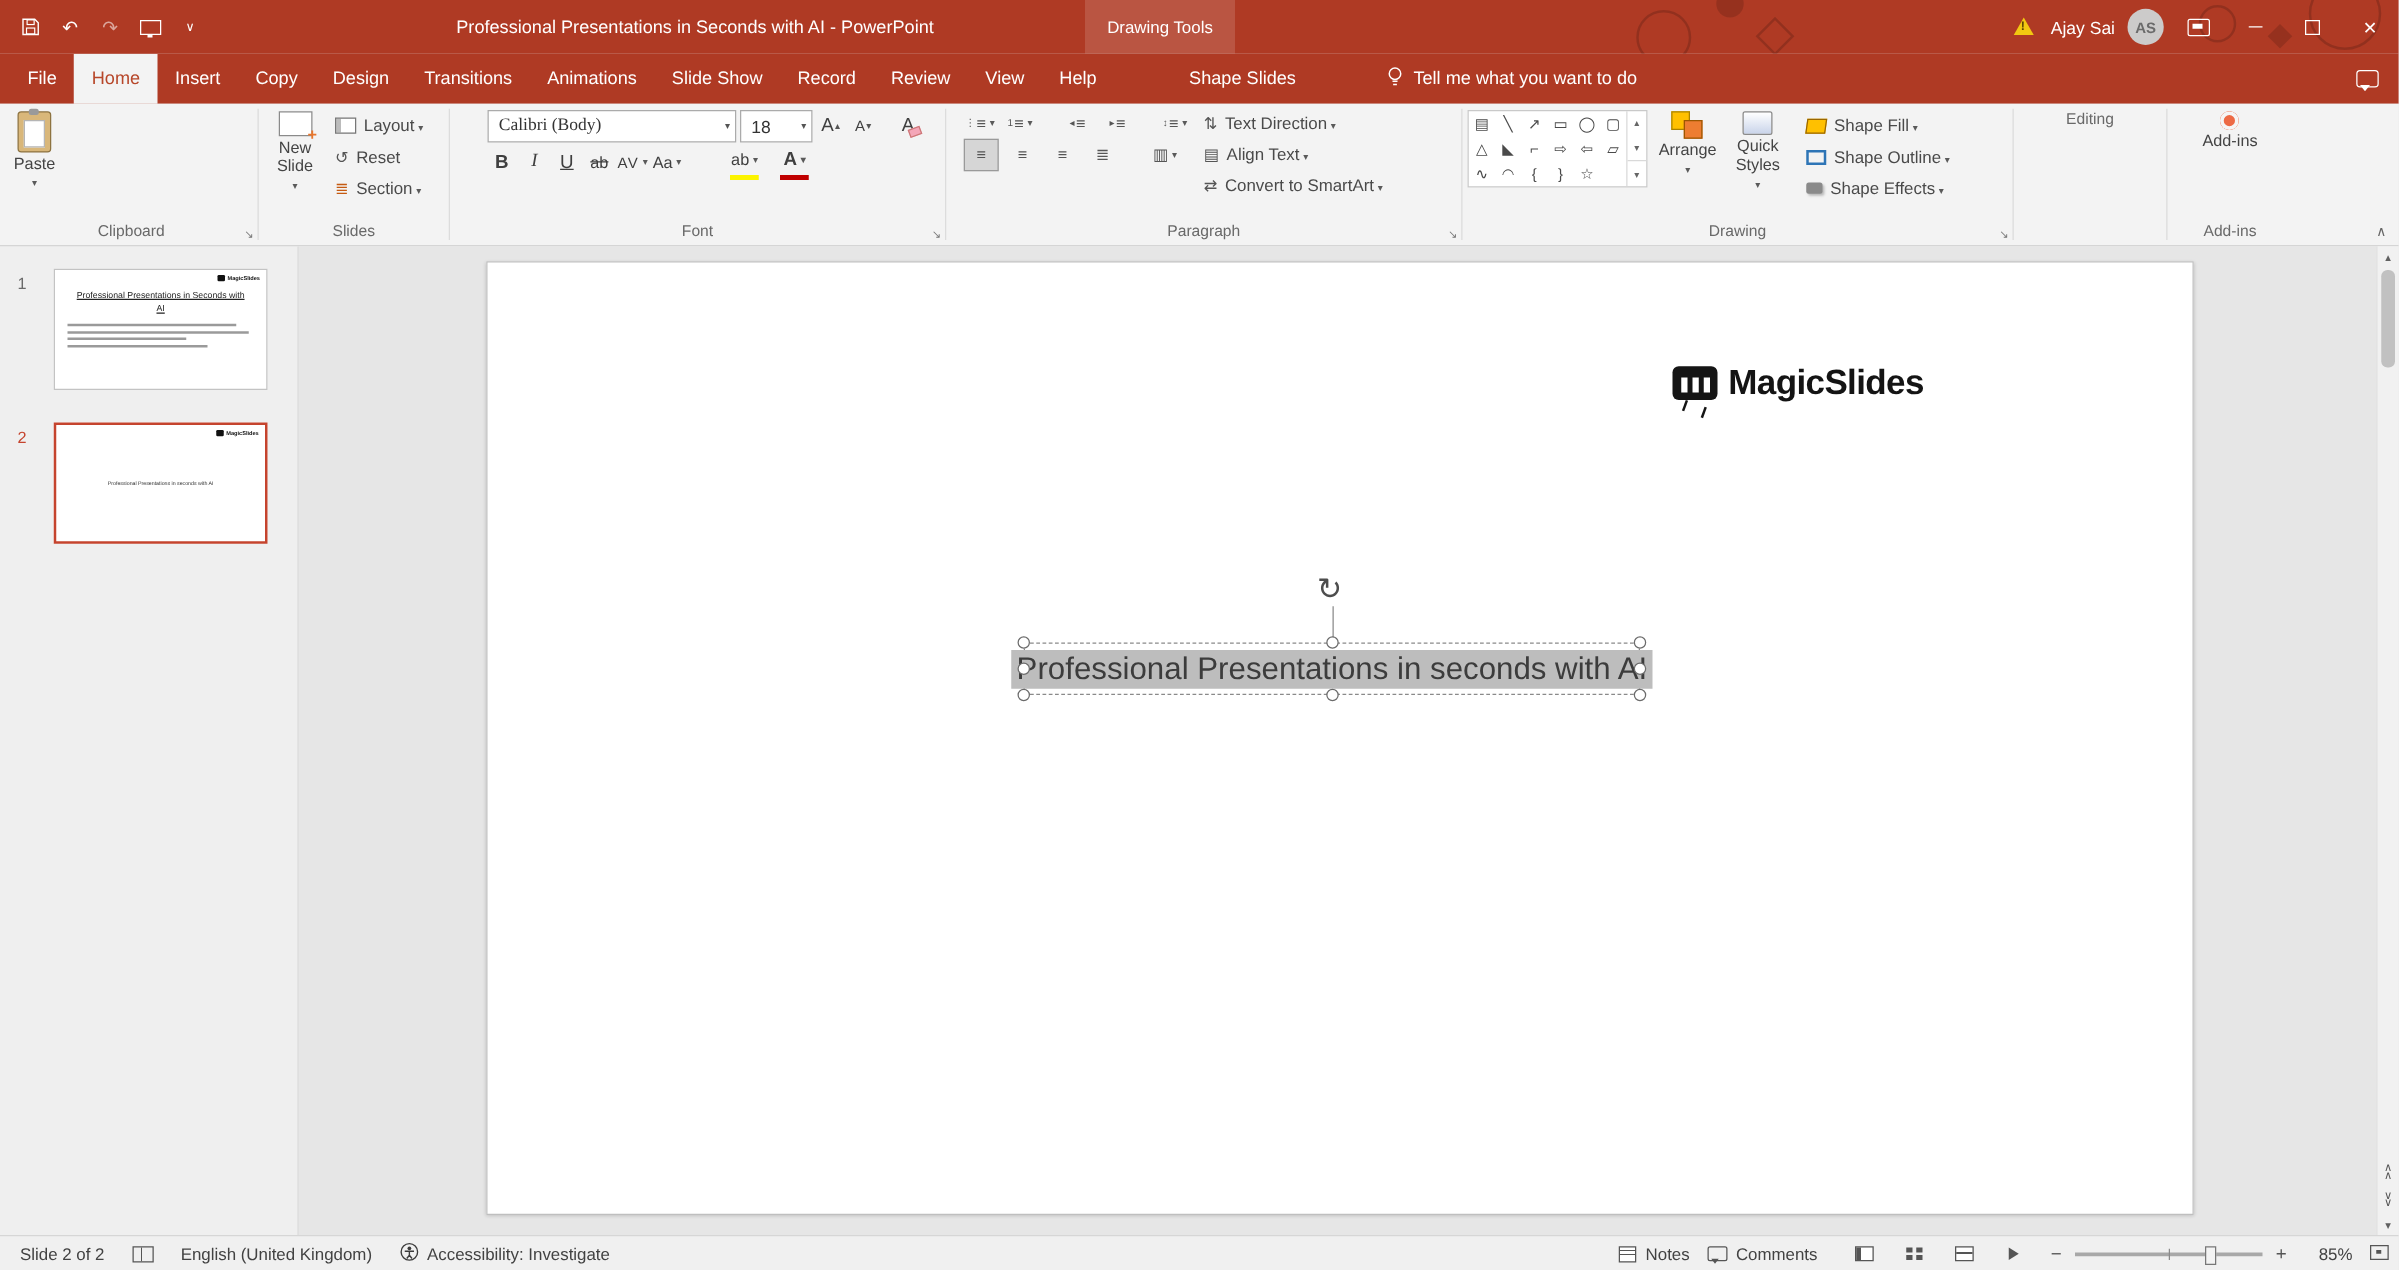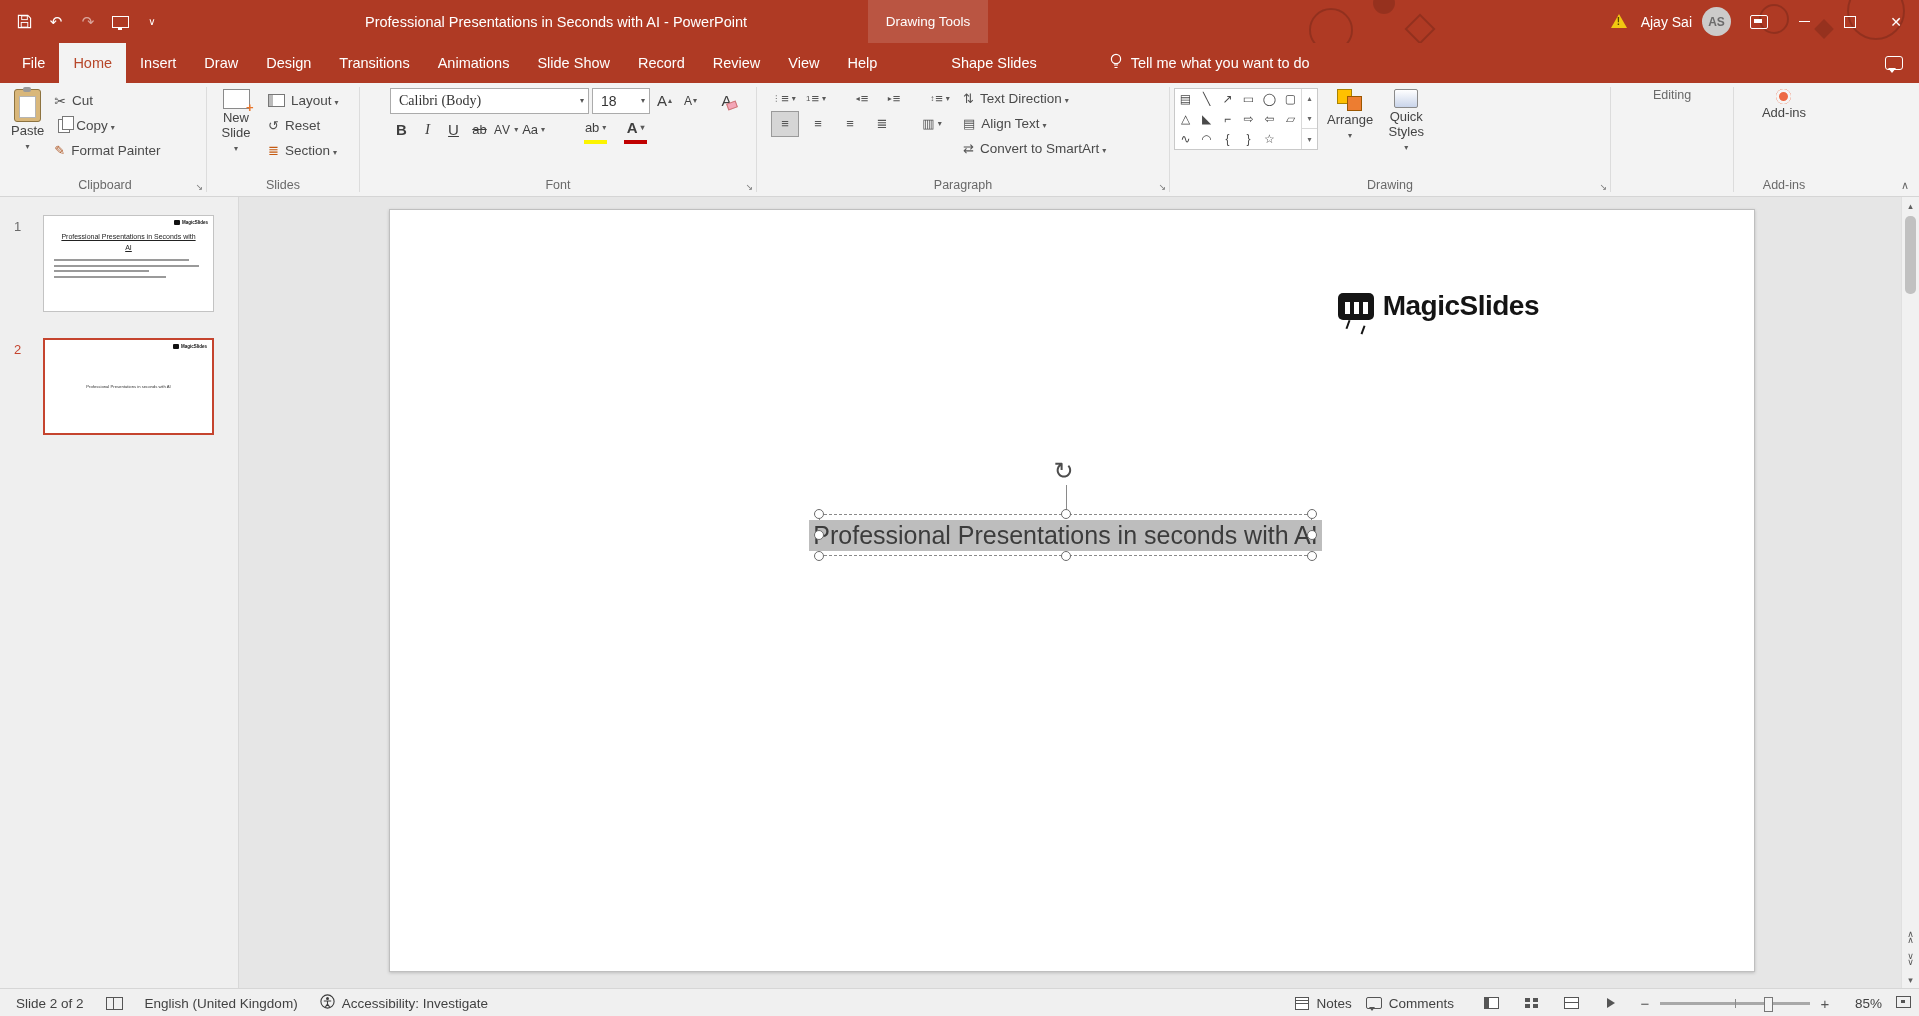--- a/index.html
+++ b/index.html
@@ -220,21 +220,21 @@
           <span class="maxi"></span>
         </span>
       <span class="wbtn">✕</span>
     </div>
   </div>
 
   <div class="tabrow">
     <div class="tab">File</div>
     <div class="tab sel">Home</div>
     <div class="tab">Insert</div>
-    <div class="tab">Draw</div>
+    <div class="tab">Copy</div>
     <div class="tab">Design</div>
     <div class="tab">Transitions</div>
     <div class="tab">Animations</div>
     <div class="tab">Slide Show</div>
     <div class="tab">Record</div>
     <div class="tab">Review</div>
     <div class="tab">View</div>
     <div class="tab">Help</div>
     <div class="tab ctx">Shape Slides</div>
     <div class="tellme">
@@ -250,34 +250,20 @@
   </div>
 
   <div class="ribbon">
 
     <div class="rgroup" style="width:198px;">
       <div class="gcontent">
         <div class="bb">
           <span class="ic-paste"></span>
           <span>Paste</span>
           <span class="carb"></span>
-        </div>
-        <div class="stack">
-          <div class="srow">
-              <span class="g-cut"></span>
-              <span>Cut</span>
-            </div>
-          <div class="srow">
-              <span class="ic-copy"></span>
-              <span class="car">Copy</span>
-            </div>
-          <div class="srow">
-              <span class="g-fp"></span>
-              <span>Format Painter</span>
-            </div>
         </div>
       </div>
       <div class="glabel">Clipboard</div>
       <span class="lau">↘</span>
     </div>
     <i class="vsep"></i>
 
     <div class="rgroup" style="width:148px;">
       <div class="gcontent">
         <div class="bb" style="width:44px;">
@@ -441,20 +427,34 @@
         <div class="bb">
           <span class="ic-arr"></span>
           <span>Arrange</span>
           <span class="carb"></span>
         </div>
         <div class="bb" style="width:46px;justify-content:flex-end;">
           <span class="ic-qs"></span>
           <span>Quick Styles</span>
           <span class="carb"></span>
         </div>
+        <div class="stack" style="padding-left:6px;">
+          <div class="srow">
+              <span class="ic-fill"></span>
+              <span class="car">Shape Fill</span>
+            </div>
+          <div class="srow">
+              <span class="ic-outl"></span>
+              <span class="car">Shape Outline</span>
+            </div>
+          <div class="srow">
+              <span class="ic-eff"></span>
+              <span class="car">Shape Effects</span>
+            </div>
+        </div>
       </div>
       <div class="glabel">Drawing</div>
       <span class="lau">↘</span>
     </div>
     <i class="vsep"></i>
 
     <div class="rgroup" style="width:118px;">
       <div class="glabel">Editing</div>
     </div>
     <i class="vsep"></i>

